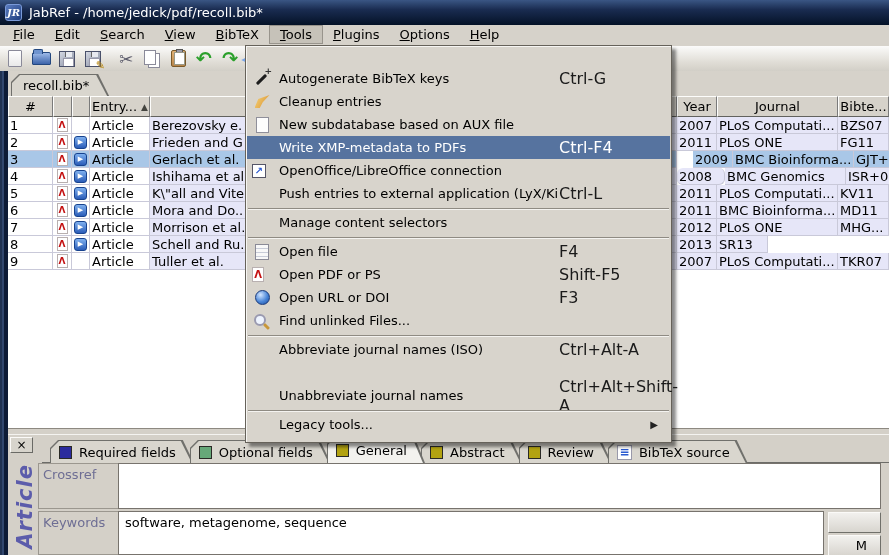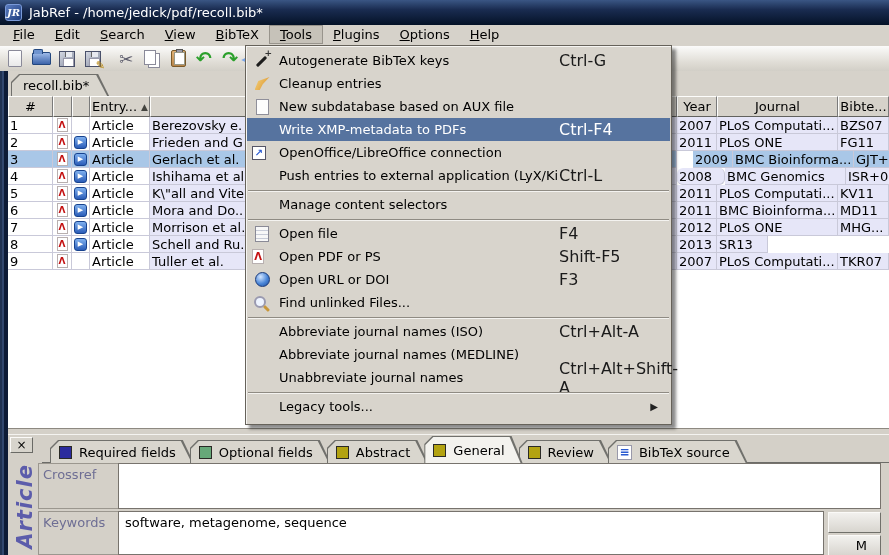--- a/index.html
+++ b/index.html
@@ -71,21 +71,21 @@
   .td.tint { background:#e6e6f8; }
   .td.icell { justify-content:center; padding:0; }
   .tr.selected .td { background:#a9c7e7; }
   .pdf-ic { width:11px; height:14px; background:#fff; border:1px solid #b8b0b0; color:#c41212;
             font-weight:bold; font-size:9px; line-height:12px; text-align:center; flex:none; }
   .url-ic { width:13px; height:13px; border-radius:3px; background:linear-gradient(#7fb0ef,#2a5cb8);
             border:1px solid #17428e; color:#fff; font-size:7px; display:flex; align-items:center; justify-content:center; flex:none; }
 
   
   .tools-menu { position:absolute; left:245px; top:45px; width:427px; z-index:20;
-                background:#d8d4cc; border:1px solid #66625a; padding:3px 1px 6px;
+                background:#d8d4cc; border:1px solid #66625a; padding:21px 1px 6px;
                 box-shadow:inset 1px 1px 0 #f6f5f2, 4px 4px 3px rgba(0,0,0,0.45); }
   .menu-item { height:23px; display:flex; align-items:center; padding:0 5px 0 5px; }
   .menu-item.highlighted { background:#56739f; color:#fff; }
   .mi { width:20px; height:16px; margin-right:7px; position:relative; flex:none;
         display:flex; align-items:center; justify-content:center; }
   .menu-label { white-space:nowrap; overflow:hidden; }
   .menu-shortcut { margin-left:auto; width:106px; flex:none; font-size:16px; color:#1a1a1a; }
   .menu-item.highlighted .menu-shortcut { color:#fff; }
   .menu-sub { margin-left:auto; padding-right:7px; font-size:10px; color:#222; }
   .menu-sep { height:6px; display:flex; align-items:center; padding:0 1px; }
@@ -364,32 +364,32 @@
             <span>Required fields</span>
           </span>
         </div>
         <div class="ee-tab">
           <span class="slant-bg"></span>
           <span class="slant-fg">
             <span class="tab-square" style="background: rgb(102, 168, 120);"></span>
             <span>Optional fields</span>
           </span>
         </div>
+        <div class="ee-tab selected">
+          <span class="slant-bg"></span>
+          <span class="slant-fg">
+            <span class="tab-square" style="background: rgb(179, 163, 17);"></span>
+            <span>General</span>
+          </span>
+        </div>
         <div class="ee-tab">
           <span class="slant-bg"></span>
           <span class="slant-fg">
             <span class="tab-square" style="background: rgb(179, 163, 17);"></span>
             <span>Abstract</span>
-          </span>
-        </div>
-        <div class="ee-tab selected">
-          <span class="slant-bg"></span>
-          <span class="slant-fg">
-            <span class="tab-square" style="background: rgb(179, 163, 17);"></span>
-            <span>General</span>
           </span>
         </div>
         <div class="ee-tab">
           <span class="slant-bg"></span>
           <span class="slant-fg">
             <span class="tab-square" style="background: rgb(179, 163, 17);"></span>
             <span>Review</span>
           </span>
         </div>
         <div class="ee-tab">
@@ -474,21 +474,20 @@
         <span class="menu-shortcut"></span>
       </div>
       <div class="menu-sep"></div>
       <div class="menu-item">
         <span class="mi "></span>
         <span class="menu-label">Abbreviate journal names (ISO)</span>
         <span class="menu-shortcut">Ctrl+Alt-A</span>
       </div>
       <div class="menu-item">
         <span class="mi "></span>
-        <span class="menu-label">Abbreviate journal names (MEDLINE)</span>
         <span class="menu-shortcut"></span>
       </div>
       <div class="menu-item">
         <span class="mi "></span>
         <span class="menu-label">Unabbreviate journal names</span>
         <span class="menu-shortcut">Ctrl+Alt+Shift-A</span>
       </div>
       <div class="menu-sep"></div>
       <div class="menu-item">
         <span class="mi "></span>

